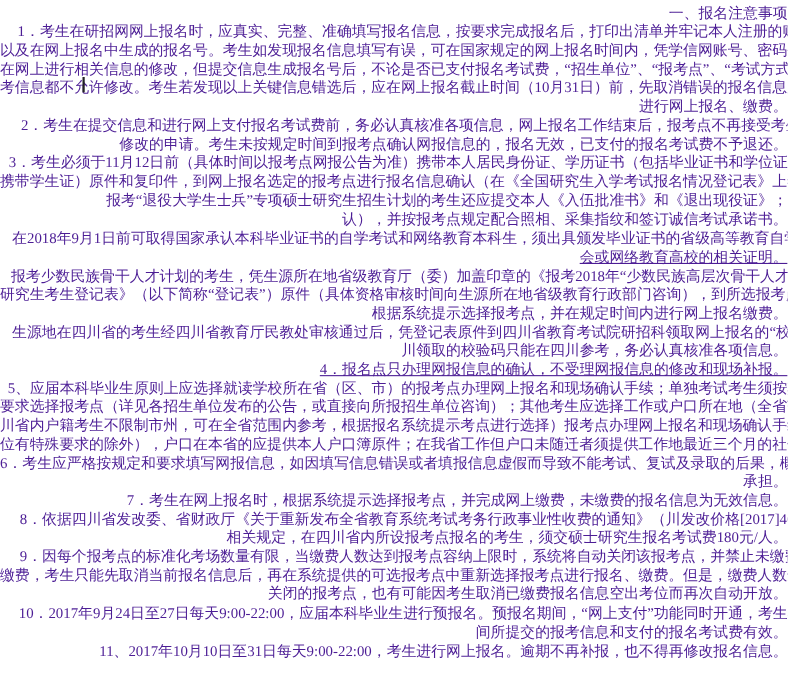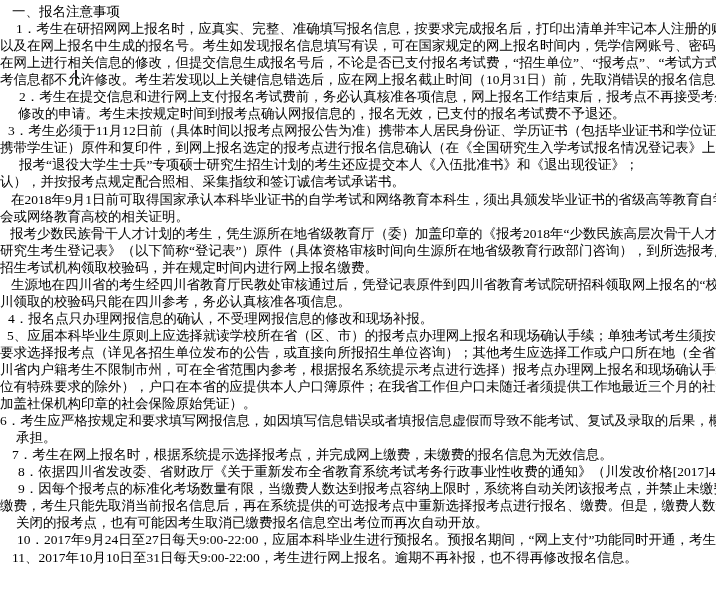--- a/index.html
+++ b/index.html
@@ -33,50 +33,52 @@
     left: 75px;
     top: 70px;
     width: 2px;
     height: 14px;
     background: #1a1a1a;
   }
 </style>
 </head>
 <body style="background: rgb(255, 255, 255);">
 
-<div class="doc" style="color: #000000;">
+<div class="doc" style="color: #4c1d95; text-align: right;">
   <div>
       <div class="line" style="padding-left: 12px;">一、报名注意事项</div>
       <div class="line" style="padding-left: 16px;">1．考生在研招网网上报名时，应真实、完整、准确填写报名信息，按要求完成报名后，打印出清单并牢记本人注册的账号、密码</div>
       <div class="line" style="padding-left: 0px;">以及在网上报名中生成的报名号。考生如发现报名信息填写有误，可在国家规定的网上报名时间内，凭学信网账号、密码登录并直接</div>
       <div class="line" style="padding-left: 0px;">在网上进行相关信息的修改，但提交信息生成报名号后，不论是否已支付报名考试费，“招生单位”、“报考点”、“考试方式”三项关键报</div>
       <div class="line" style="padding-left: 0px;">考信息都不允许修改。考生若发现以上关键信息错选后，应在网上报名截止时间（10月31日）前，先取消错误的报名信息后，再重新</div>
+      <div class="line" style="padding-left: 0px;">进行网上报名、缴费。</div>
       <div class="line" style="padding-left: 19px;">2．考生在提交信息和进行网上支付报名考试费前，务必认真核准各项信息，网上报名工作结束后，报考点不再接受考生报名信息</div>
       <div class="line" style="padding-left: 18px;">修改的申请。考生未按规定时间到报考点确认网报信息的，报名无效，已支付的报名考试费不予退还。</div>
       <div class="line" style="padding-left: 8px;">3．考生必须于11月12日前（具体时间以报考点网报公告为准）携带本人居民身份证、学历证书（包括毕业证书和学位证书，应届生</div>
       <div class="line" style="padding-left: 0px;">携带学生证）原件和复印件，到网上报名选定的报考点进行报名信息确认（在《全国研究生入学考试报名情况登记表》上签字确</div>
       <div class="line" style="padding-left: 19px;">报考“退役大学生士兵”专项硕士研究生招生计划的考生还应提交本人《入伍批准书》和《退出现役证》；</div>
       <div class="line" style="padding-left: 0px;">认），并按报考点规定配合照相、采集指纹和签订诚信考试承诺书。</div>
       <div class="line" style="padding-left: 11px;">在2018年9月1日前可取得国家承认本科毕业证书的自学考试和网络教育本科生，须出具颁发毕业证书的省级高等教育自学考试委员</div>
-      <div class="line" style="padding-left: 0px;">会或网络教育高校的相关证明。</div>
+      <div class="line" style="padding-left: 0px; text-decoration: underline;">会或网络教育高校的相关证明。</div>
       <div class="line" style="padding-left: 10px;">报考少数民族骨干人才计划的考生，凭生源所在地省级教育厅（委）加盖印章的《报考2018年“少数民族高层次骨干人才计划”硕士</div>
       <div class="line" style="padding-left: 0px;">研究生考生登记表》（以下简称“登记表”）原件（具体资格审核时间向生源所在地省级教育行政部门咨询），到所选报考点所在的省级</div>
-      <div class="line" style="padding-left: 0px;">招生考试机构领取校验码，并在规定时间内进行网上报名缴费。</div>
+      <div class="line" style="padding-left: 0px;">根据系统提示选择报考点，并在规定时间内进行网上报名缴费。</div>
       <div class="line" style="padding-left: 11px;">生源地在四川省的考生经四川省教育厅民教处审核通过后，凭登记表原件到四川省教育考试院研招科领取网上报名的“校验码”。在四</div>
       <div class="line" style="padding-left: 0px;">川领取的校验码只能在四川参考，务必认真核准各项信息。</div>
-      <div class="line" style="padding-left: 8px;">4．报名点只办理网报信息的确认，不受理网报信息的修改和现场补报。</div>
+      <div class="line" style="padding-left: 8px; text-decoration: underline;">4．报名点只办理网报信息的确认，不受理网报信息的修改和现场补报。</div>
       <div class="line" style="padding-left: 7px;">5、应届本科毕业生原则上应选择就读学校所在省（区、市）的报考点办理网上报名和现场确认手续；单独考试考生须按其所报单位</div>
       <div class="line" style="padding-left: 0px;">要求选择报考点（详见各招生单位发布的公告，或直接向所报招生单位咨询）；其他考生应选择工作或户口所在地（全省范围，即四</div>
       <div class="line" style="padding-left: 0px;">川省内户籍考生不限制市州，可在全省范围内参考，根据报名系统提示考点进行选择）报考点办理网上报名和现场确认手续（招生单</div>
       <div class="line" style="padding-left: 0px;">位有特殊要求的除外），户口在本省的应提供本人户口簿原件；在我省工作但户口未随迁者须提供工作地最近三个月的社保记录（需</div>
-      <div class="line" style="padding-left: 0px;">加盖社保机构印章的社会保险原始凭证）。</div>
       <div class="line" style="padding-left: 0px;">6．考生应严格按规定和要求填写网报信息，如因填写信息错误或者填报信息虚假而导致不能考试、复试及录取的后果，概由考生本人</div>
       <div class="line" style="padding-left: 16px;">承担。</div>
       <div class="line" style="padding-left: 12px;">7．考生在网上报名时，根据系统提示选择报考点，并完成网上缴费，未缴费的报名信息为无效信息。</div>
       <div class="line" style="padding-left: 18px;">8．依据四川省发改委、省财政厅《关于重新发布全省教育系统考试考务行政事业性收费的通知》（川发改价格[2017]467号）的</div>
+      <div class="line" style="padding-left: 0px;">相关规定，在四川省内所设报考点报名的考生，须交硕士研究生报名考试费180元/人。</div>
       <div class="line" style="padding-left: 18px;">9．因每个报考点的标准化考场数量有限，当缴费人数达到报考点容纳上限时，系统将自动关闭该报考点，并禁止未缴费考生继续</div>
       <div class="line" style="padding-left: 0px;">缴费，考生只能先取消当前报名信息后，再在系统提供的可选报考点中重新选择报考点进行报名、缴费。但是，缴费人数达到上限被</div>
       <div class="line" style="padding-left: 16px;">关闭的报考点，也有可能因考生取消已缴费报名信息空出考位而再次自动开放。</div>
       <div class="line" style="padding-left: 17px;">10．2017年9月24日至27日每天9:00-22:00，应届本科毕业生进行预报名。预报名期间，“网上支付”功能同时开通，考生在此期</div>
+      <div class="line" style="padding-left: 0px;">间所提交的报考信息和支付的报名考试费有效。</div>
       <div class="line" style="padding-left: 12px;">11、2017年10月10日至31日每天9:00-22:00，考生进行网上报名。逾期不再补报，也不得再修改报名信息。</div>
     </div>
   <div class="caret" style="background: rgb(34, 34, 34);"></div>
 </div>
 
 </body></html>

